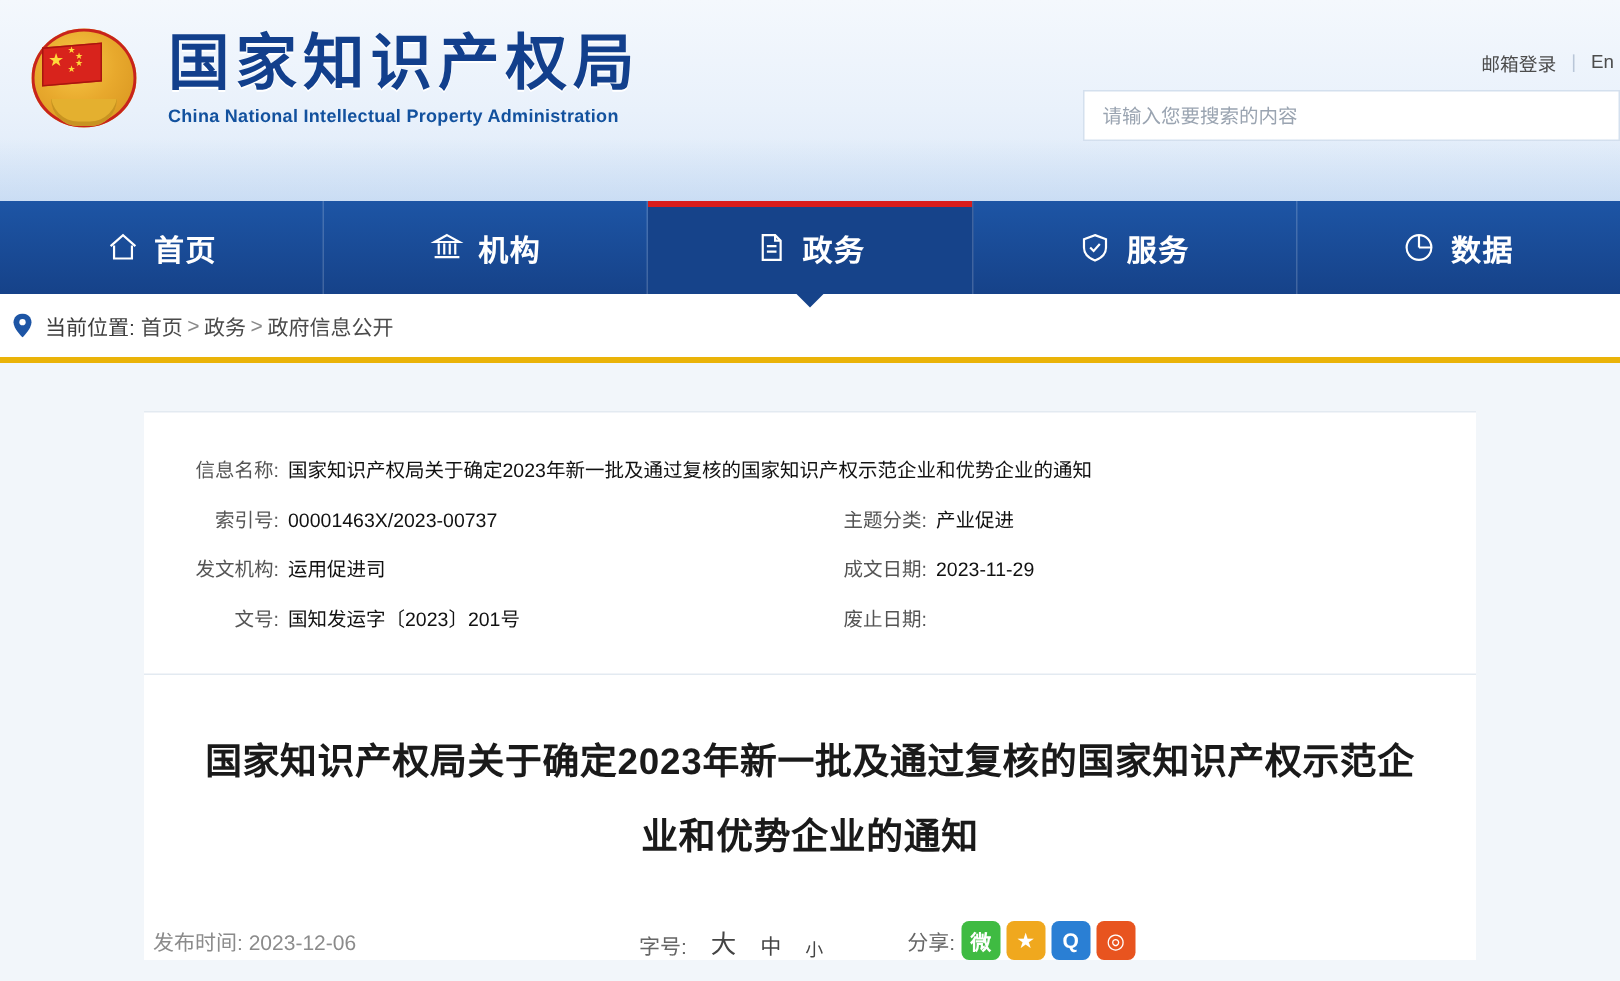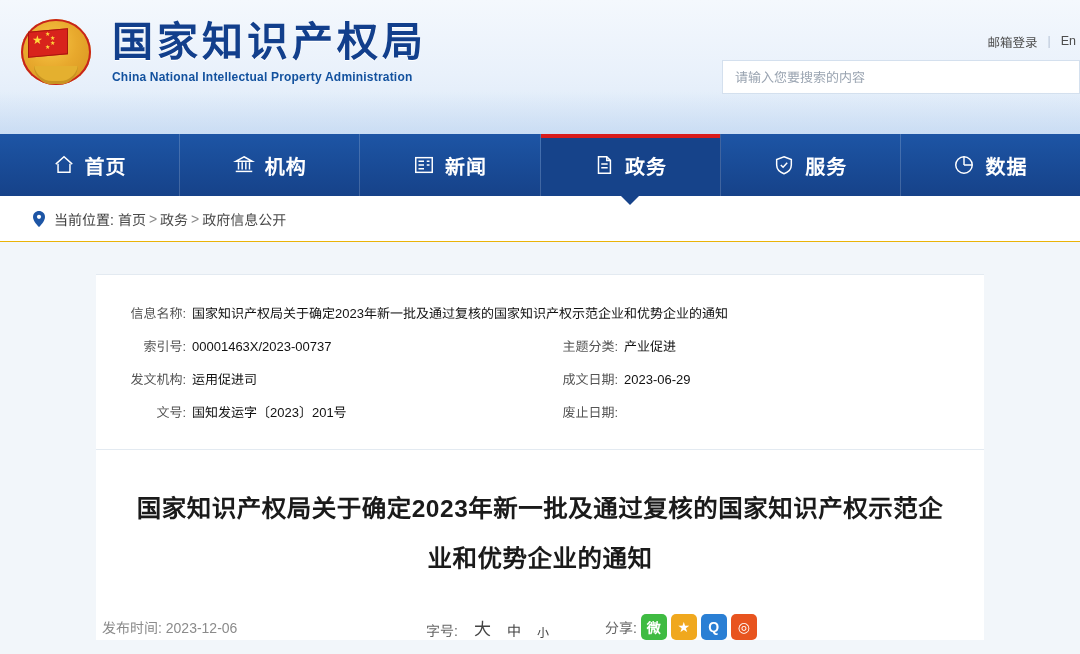--- a/index.html
+++ b/index.html
@@ -188,24 +188,24 @@
     justify-content: center;
   }
   .nav-ico svg { display: block; }
 
   
   .crumb {
     height: 46px;
     background: #ffffff;
     display: flex;
     align-items: center;
-    padding-left: 32px;
+    padding-left: 8px;
     font-size: 14px;
     color: #4a4a4a;
-    border-bottom: 1px solid #eab308;
+    border-bottom: 4px solid #eab308;
   }
   .crumb .pin { color: #1d55a5; margin-right: 8px; display: inline-flex; }
   .crumb .label { color: #3c3c3c; margin-right: 4px; }
   .crumb a { color: #4a4a4a; text-decoration: none; }
   .crumb .gt { margin: 0 3px; color: #8a8a8a; }
 
   
   .content {
     background: #f2f6fa;
     height: 454px;
@@ -341,29 +341,20 @@
     <span class="nav-ico">
       <svg width="22" height="22" viewBox="0 0 24 24" fill="none" stroke="#ffffff" stroke-width="1.6">
         <path d="M12 3 L21 8 H3 Z"></path>
           <path d="M6 9 V17 M10 9 V17 M14 9 V17 M18 9 V17"></path>
           <path d="M3 19 H21"></path>
       </svg>
     </span>
     <span>机构</span>
   </div>
 
-  <div class="nav-item">
-    <span class="nav-ico">
-      <svg width="22" height="22" viewBox="0 0 24 24" fill="none" stroke="#ffffff" stroke-width="1.6">
-        <rect x="3" y="4" width="18" height="16"></rect>
-          <path d="M6 8 H12 M6 12 H12 M6 16 H12 M15 8 H18 M15 12 H18"></path>
-      </svg>
-    </span>
-    <span>新闻</span>
-  </div>
 
   <div class="nav-item active">
     <span class="nav-ico">
       <svg width="22" height="22" viewBox="0 0 24 24" fill="none" stroke="#ffffff" stroke-width="1.6">
         <path d="M6 3 H15 L19 7 V21 H6 Z"></path>
           <path d="M15 3 V7 H19"></path>
           <path d="M9 11 H16 M9 15 H16"></path>
       </svg>
     </span>
     <span>政务</span>
@@ -429,21 +420,21 @@
         </div>
       </div>
 
       <div class="meta-row">
         <div class="mcell">
           <span class="mlabel">发文机构:</span>
           <span class="mval">运用促进司</span>
         </div>
         <div class="mcell right">
           <span class="mlabel">成文日期:</span>
-          <span class="mval">2023-06-29</span>
+          <span class="mval">2023-11-29</span>
         </div>
       </div>
 
       <div class="meta-row">
         <div class="mcell">
           <span class="mlabel">文号:</span>
           <span class="mval">国知发运字〔2023〕201号</span>
         </div>
         <div class="mcell right">
           <span class="mlabel">废止日期:</span>

